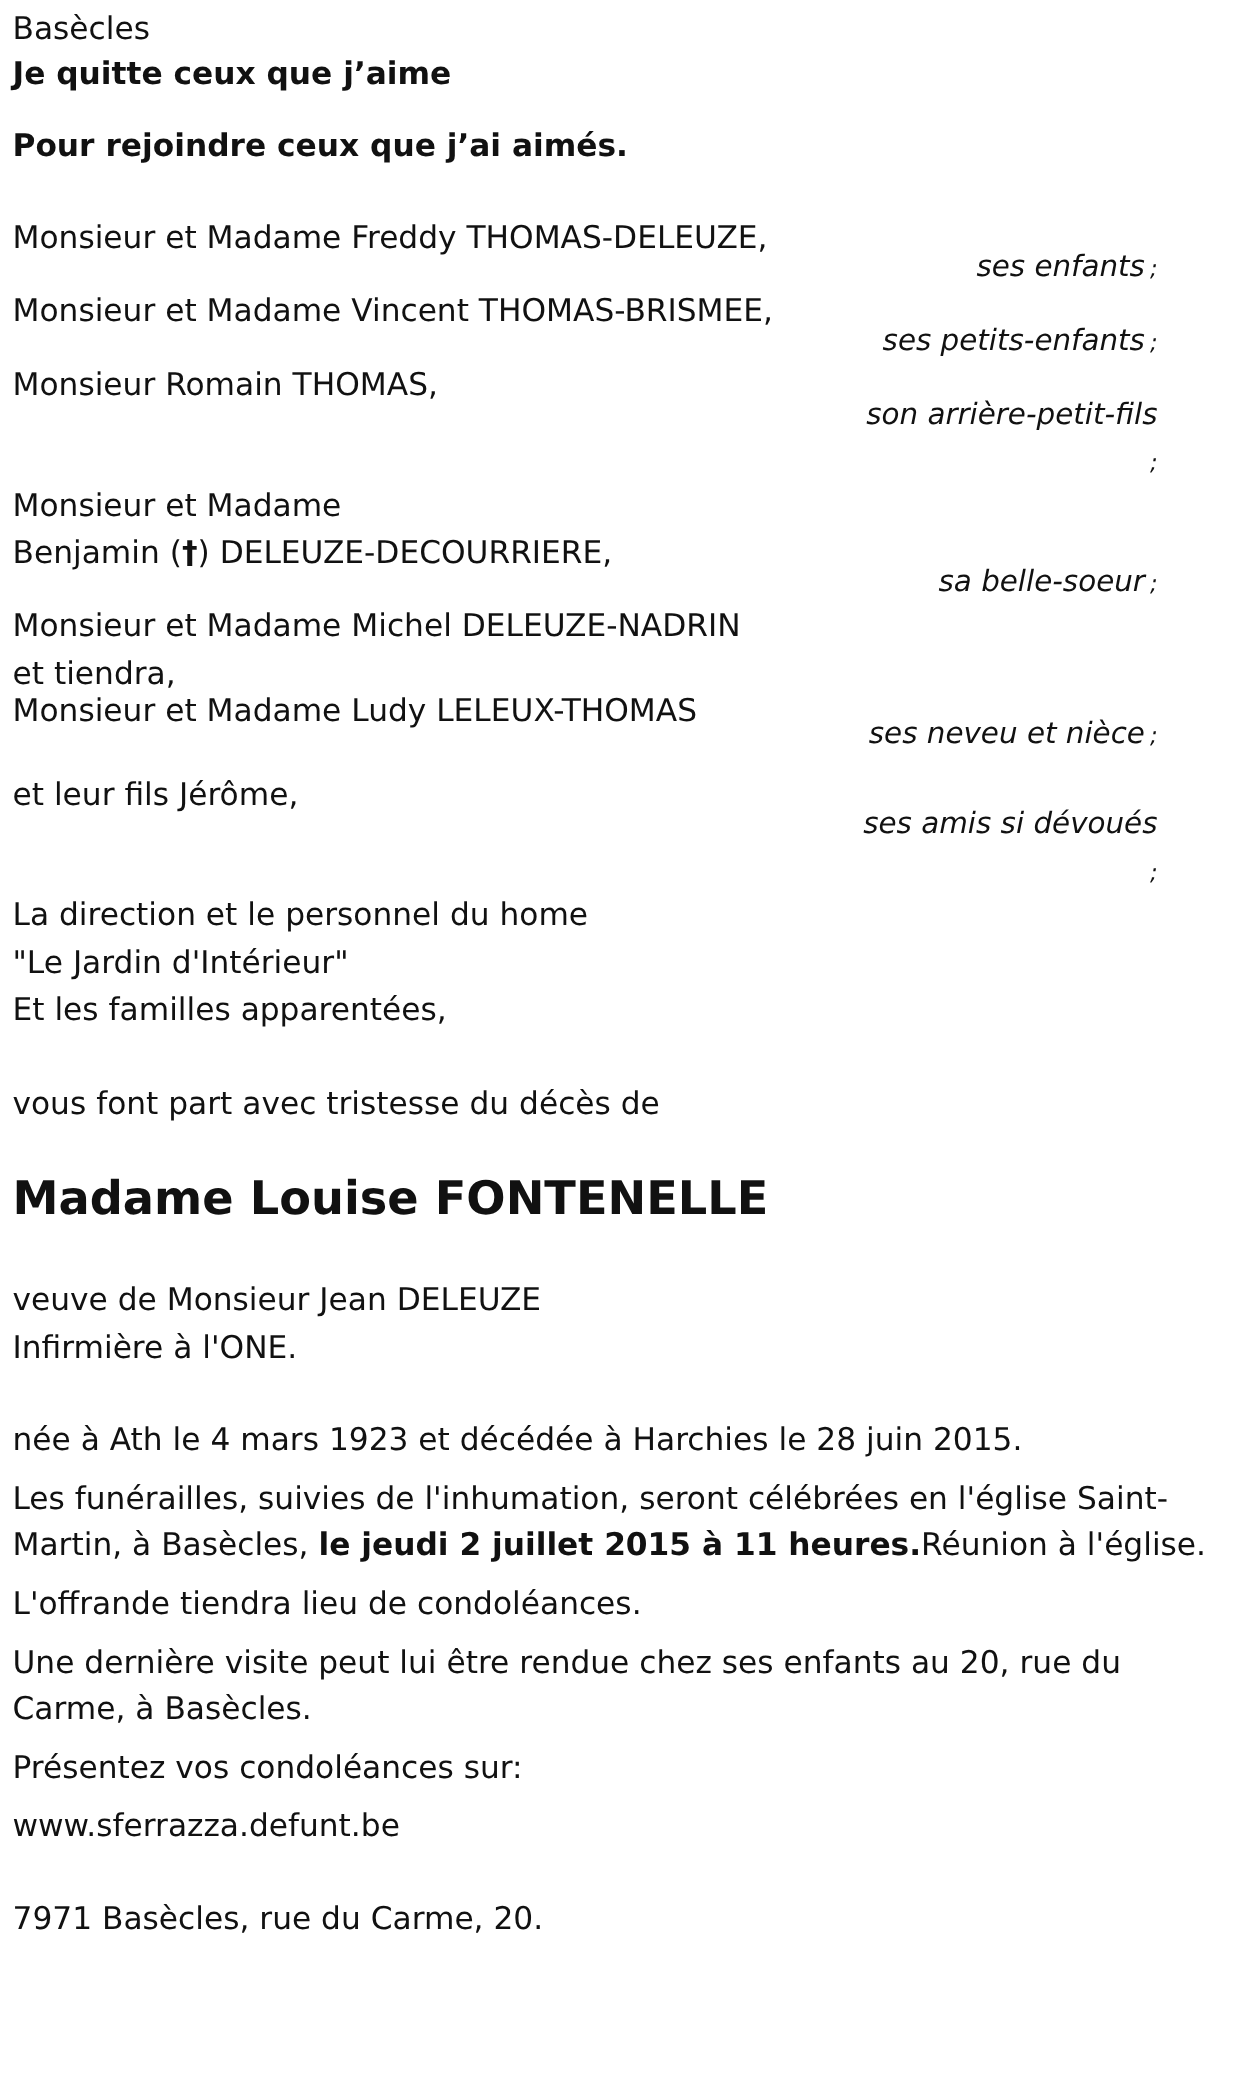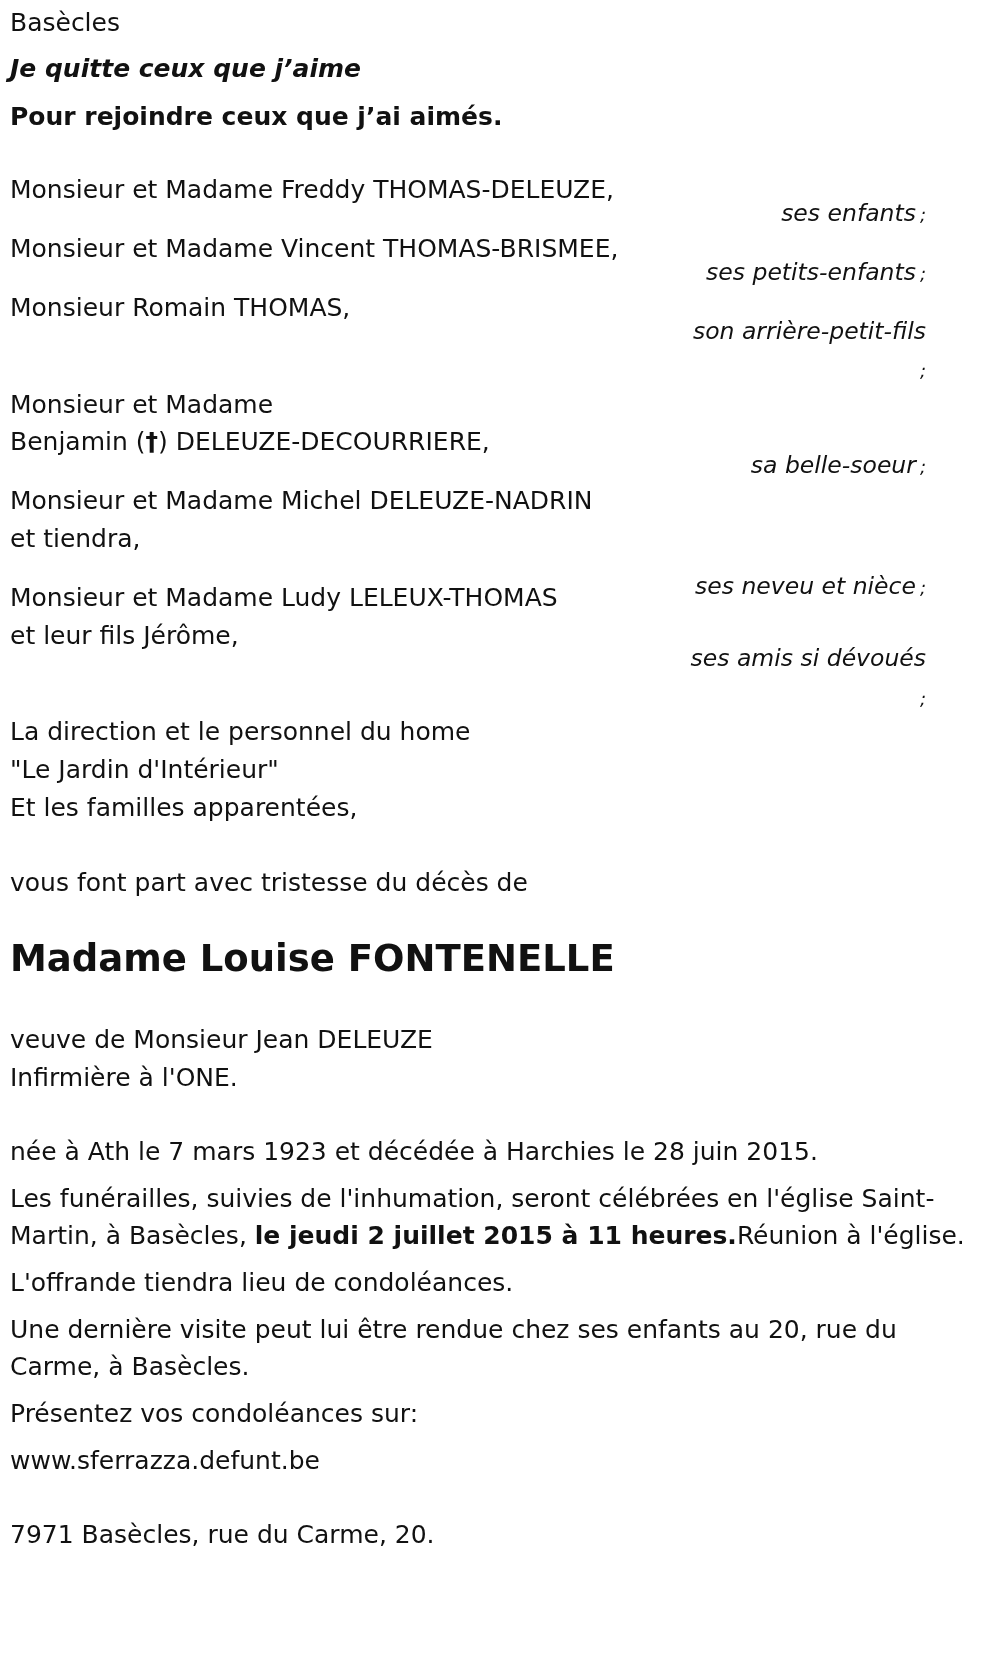--- a/index.html
+++ b/index.html
@@ -19,58 +19,58 @@
     .semi-alone { position: absolute; right: 74px; font-style: italic; font-size: 18px; }
     .title { font-size: 37px; font-weight: bold; }
     .cross { font-weight: bold; }
   </style>
 </head>
 <body>
 
 <div class="page">
 
   <div class="line" style="top:8px;">Basècles</div>
-  <div class="line bold" style="top:54px;font-style:italic;">Je quitte ceux que j’aime</div>
+  <div class="line bold" style="top:44px;">Je quitte ceux que j’aime</div>
   <div class="line bold" style="top:102px;">Pour rejoindre ceux que j’ai aimés.</div>
 
   <div class="line" style="top:175px;">Monsieur et Madame Freddy THOMAS-DELEUZE,</div>
   <div class="rel" style="top:199px;"><span>ses enfants</span><span class="semi">;</span></div>
 
   <div class="line" style="top:234px;">Monsieur et Madame Vincent THOMAS-BRISMEE,</div>
   <div class="rel" style="top:258px;"><span>ses petits-enfants</span><span class="semi">;</span></div>
 
   <div class="line" style="top:293px;">Monsieur Romain THOMAS,</div>
   <div class="rel" style="top:317px;">son arrière-petit-fils</div>
   <div class="semi-alone" style="top:360px;">;</div>
 
   <div class="line" style="top:390px;">Monsieur et Madame</div>
   <div class="line" style="top:427px;"><span>Benjamin (</span><span class="cross">†</span><span>) DELEUZE-DECOURRIERE,</span></div>
   <div class="rel" style="top:451px;"><span>sa belle-soeur</span><span class="semi">;</span></div>
 
   <div class="line" style="top:486px;">Monsieur et Madame Michel DELEUZE-NADRIN</div>
   <div class="line" style="top:524px;">et tiendra,</div>
   <div class="rel" style="top:548px;margin-top:24px;"><span>ses neveu et nièce</span><span class="semi">;</span></div>
 
-  <div class="line" style="top:583px;">Monsieur et Madame Ludy LELEUX-THOMAS</div>
+  <div class="line" style="top:554px;">Monsieur et Madame Ludy LELEUX-THOMAS</div>
   <div class="line" style="top:621px;">et leur fils Jérôme,</div>
   <div class="rel" style="top:644px;">ses amis si dévoués</div>
   <div class="semi-alone" style="top:688px;">;</div>
 
   <div class="line" style="top:717px;">La direction et le personnel du home</div>
   <div class="line" style="top:755px;">"Le Jardin d'Intérieur"</div>
   <div class="line" style="top:793px;">Et les familles apparentées,</div>
 
   <div class="line" style="top:868px;">vous font part avec tristesse du décès de</div>
 
   <div class="line title" style="top:937px;">Madame Louise FONTENELLE</div>
 
   <div class="line" style="top:1025px;">veuve de Monsieur Jean DELEUZE</div>
   <div class="line" style="top:1063px;">Infirmière à l'ONE.</div>
 
-  <div class="line" style="top:1137px;">née à Ath le 7 mars 1923 et décédée à Harchies le 28 juin 2015.</div>
+  <div class="line" style="top:1137px;">née à Ath le 4 mars 1923 et décédée à Harchies le 28 juin 2015.</div>
 
   <div class="line" style="top:1184px;">Les funérailles, suivies de l'inhumation, seront célébrées en l'église Saint-</div>
   <div class="line" style="top:1221px;"><span>Martin, à Basècles, </span><span class="bold">le jeudi 2 juillet 2015 à 11 heures.</span><span>Réunion à l'église.</span></div>
 
   <div class="line" style="top:1268px;text-align:center;">L'offrande tiendra lieu de condoléances.</div>
 
   <div class="line" style="top:1315px;">Une dernière visite peut lui être rendue chez ses enfants au 20, rue du</div>
   <div class="line" style="top:1352px;">Carme, à Basècles.</div>
 
   <div class="line" style="top:1399px;text-align:right;">Présentez vos condoléances sur:</div>

